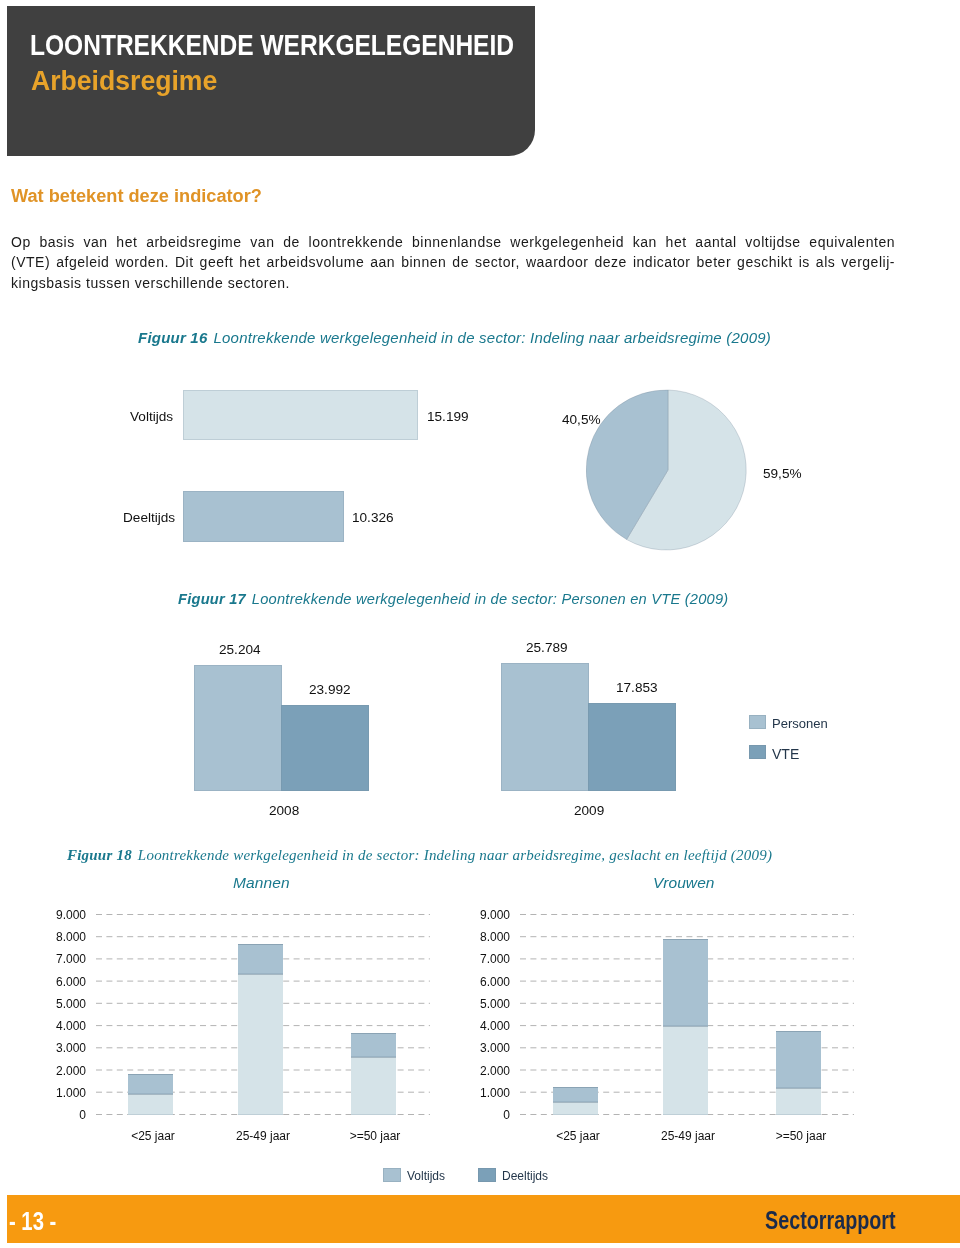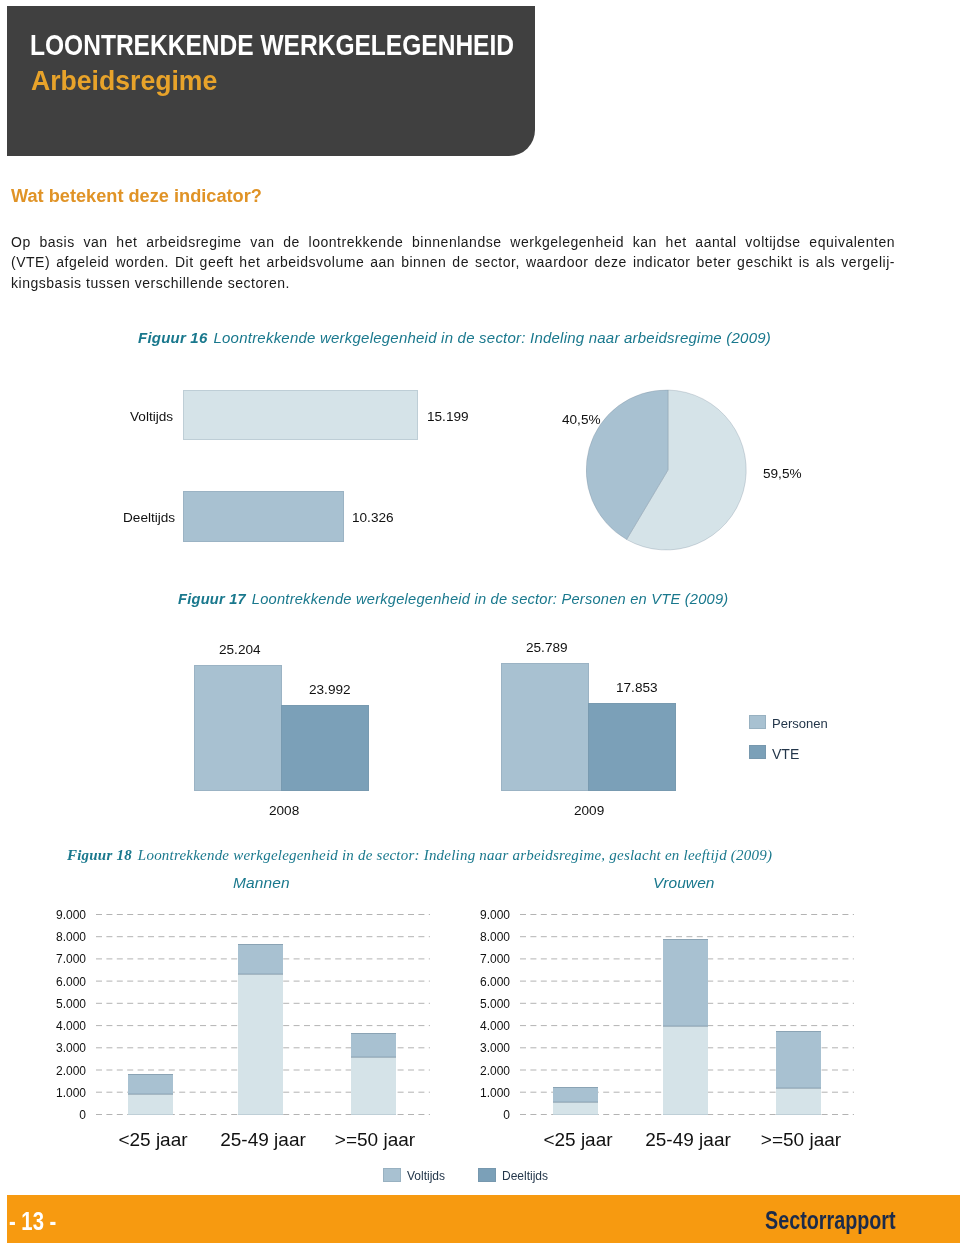--- a/index.html
+++ b/index.html
@@ -30,21 +30,21 @@
   .fig-caption .fnum{font-weight:bold;margin-right:6px;}
   
   #fig16,#fig17,#fig18-mannen,#fig18-vrouwen,#fig18-axes,#fig18-legend{
       position:absolute;left:0;top:0;width:960px;height:1248px;}
   .f16bar{position:absolute;box-shadow:inset 0 0 0 1px rgba(110,130,148,0.22);}
   #fig18-mannen .f16bar,#fig18-vrouwen .f16bar{box-shadow:inset 0 1px 0 0 rgba(92,118,138,0.40),inset 0 -1px 0 0 rgba(92,118,138,0.18);}
   .chart-label{position:absolute;font-size:13.6px;color:#111;white-space:nowrap;}
   .fig-sub{position:absolute;font-size:15.5px;letter-spacing:0.1px;font-style:italic;color:#19788d;white-space:nowrap;}
   .gridsvg{position:absolute;overflow:visible;}
   .ytick{position:absolute;font-size:12px;color:#111;text-align:right;white-space:nowrap;}
-  .xtick{position:absolute;font-size:19px;color:#111;white-space:nowrap;text-align:center;}
+  .xtick{position:absolute;font-size:12px;color:#111;white-space:nowrap;text-align:center;}
   
   #footer-bar{position:absolute;left:7px;top:1195px;width:953px;height:48px;background:#f79a10;}
   #footer-page{position:absolute;left:9px;top:1209px;color:#ffffff;font-size:25px;line-height:25px;font-weight:bold;transform:scaleX(0.81);transform-origin:left center;}
   #footer-brand{position:absolute;left:765px;top:1208px;color:#1c2b4a;font-size:25px;line-height:25px;font-weight:bold;transform:scaleX(0.79);transform-origin:left center;}
 </style>
 </head>
 <body>
 
 <div class="page">
   <div id="header-banner">

